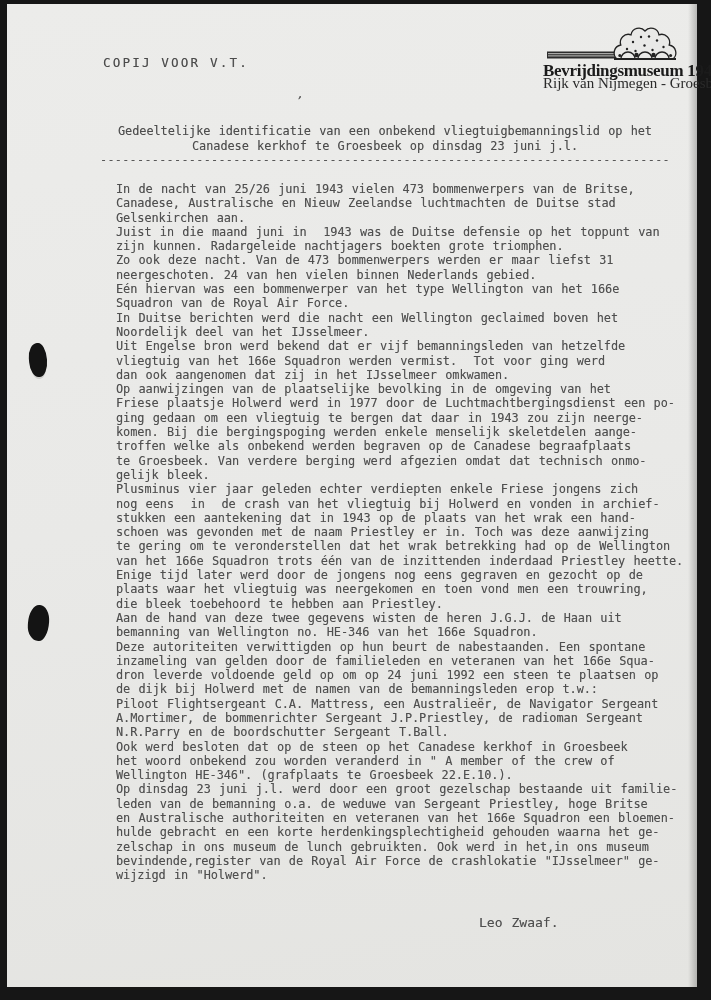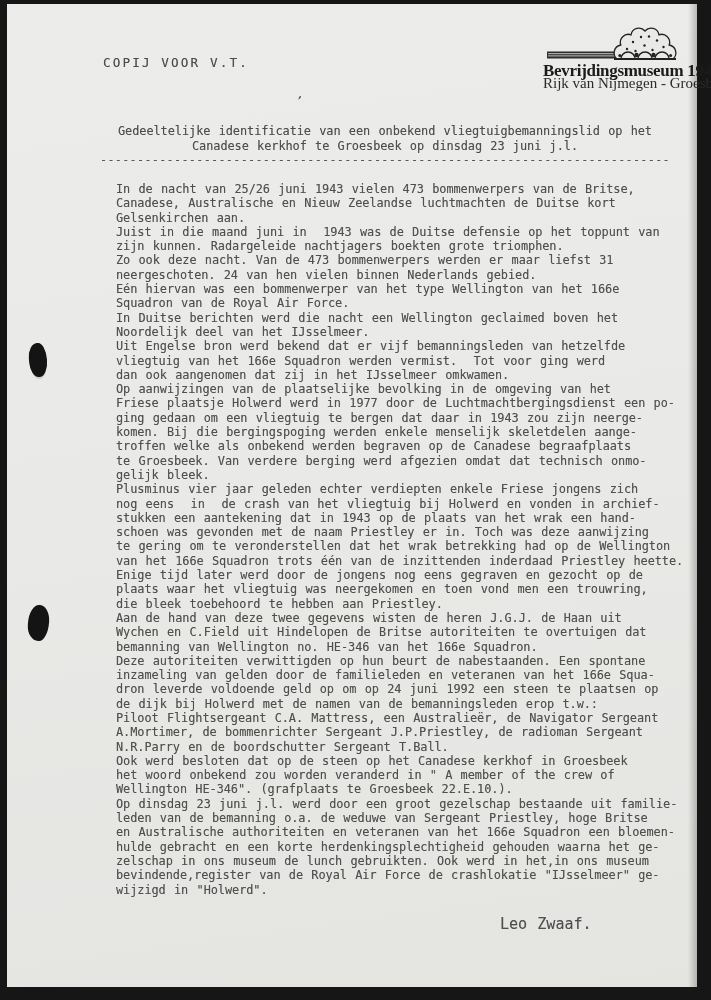--- a/index.html
+++ b/index.html
@@ -53,22 +53,22 @@
     font-size:11.8px; line-height:13px; letter-spacing:0.3px;
     white-space:nowrap; color:#585858; margin-top:1px;
   }
   .body-lines { position:absolute; left:93px; top:178px; color:#4f4f4f; }
   .b-line {
     font-size:11.8px; line-height:14.3px; white-space:pre; word-spacing:1.2px;
     text-shadow:0.2px 0.2px 0.3px rgba(70,70,70,0.4);
     margin-left:16px;
   }
   .signature {
-    position:absolute; left:493px; top:911px;
-    font-size:15px; color:#4f4f4f; white-space:pre; word-spacing:1.2px;
+    position:absolute; left:472px; top:911px;
+    font-size:13px; color:#4f4f4f; white-space:pre; word-spacing:1.2px;
     text-shadow:0.2px 0.2px 0.3px rgba(70,70,70,0.4);
   }
   .punch-hole { position:absolute; background:#141414; }
   .punch-1 {
     left:22px; top:339px; width:18px; height:34px;
     border-radius:55% 45% 50% 50% / 46% 54% 52% 48%;
     transform:rotate(-5deg);
     box-shadow:0 3px 0 -1px rgba(20,20,20,0.12);
   }
   .punch-2 {
@@ -115,21 +115,21 @@
   <div class="doc-title">
     <div class="t-line">Gedeeltelijke identificatie van een onbekend vliegtuigbemanningslid op het</div>
     <div class="t-line">Canadese kerkhof te Groesbeek op dinsdag 23 juni j.l.</div>
     <div class="divider">-----------------------------------------------------------------------------</div>
   </div>
 
   <div class="body-lines">
 
       <div class="b-line">In de nacht van 25/26 juni 1943 vielen 473 bommenwerpers van de Britse,</div>
 
-      <div class="b-line">Canadese, Australische en Nieuw Zeelandse luchtmachten de Duitse kort</div>
+      <div class="b-line">Canadese, Australische en Nieuw Zeelandse luchtmachten de Duitse stad</div>
 
       <div class="b-line">Gelsenkirchen aan.</div>
 
       <div class="b-line">Juist in die maand juni in  1943 was de Duitse defensie op het toppunt van</div>
 
       <div class="b-line">zijn kunnen. Radargeleide nachtjagers boekten grote triomphen.</div>
 
       <div class="b-line">Zo ook deze nacht. Van de 473 bommenwerpers werden er maar liefst 31</div>
 
       <div class="b-line">neergeschoten. 24 van hen vielen binnen Nederlands gebied.</div>
@@ -175,21 +175,20 @@
       <div class="b-line">van het 166e Squadron trots één van de inzittenden inderdaad Priestley heette.</div>
 
       <div class="b-line">Enige tijd later werd door de jongens nog eens gegraven en gezocht op de</div>
 
       <div class="b-line">plaats waar het vliegtuig was neergekomen en toen vond men een trouwring,</div>
 
       <div class="b-line">die bleek toebehoord te hebben aan Priestley.</div>
 
       <div class="b-line">Aan de hand van deze twee gegevens wisten de heren J.G.J. de Haan uit</div>
 
-      <div class="b-line">Wychen en C.Field uit Hindelopen de Britse autoriteiten te overtuigen dat</div>
 
 
       <div class="b-line">bemanning van Wellington no. HE-346 van het 166e Squadron.</div>
 
       <div class="b-line">Deze autoriteiten verwittigden op hun beurt de nabestaanden. Een spontane</div>
 
       <div class="b-line">inzameling van gelden door de familieleden en veteranen van het 166e Squa-</div>
 
       <div class="b-line">dron leverde voldoende geld op om op 24 juni 1992 een steen te plaatsen op</div>
 

